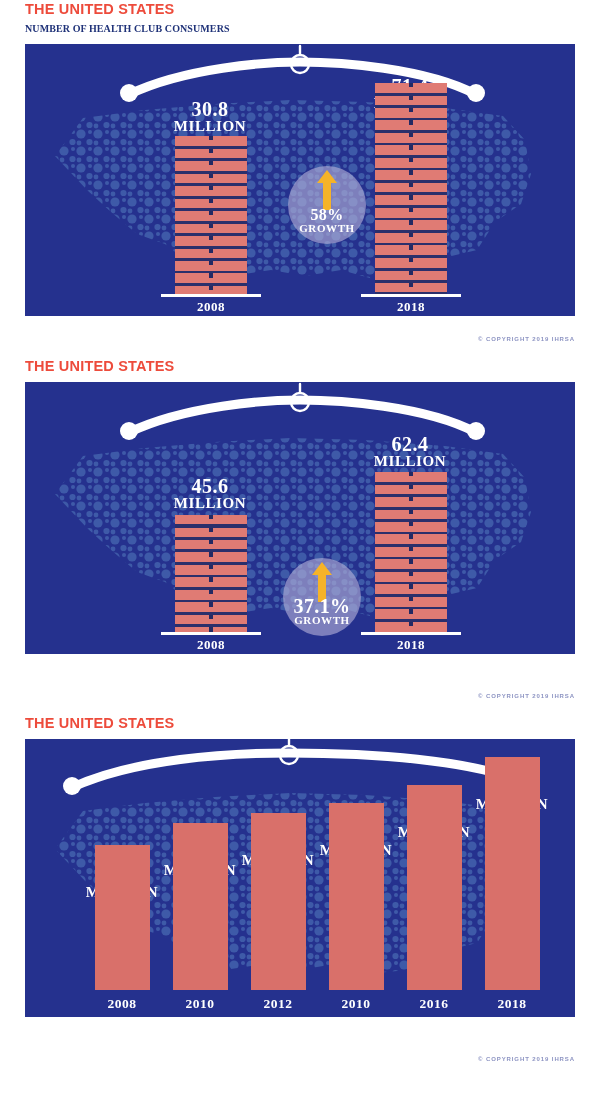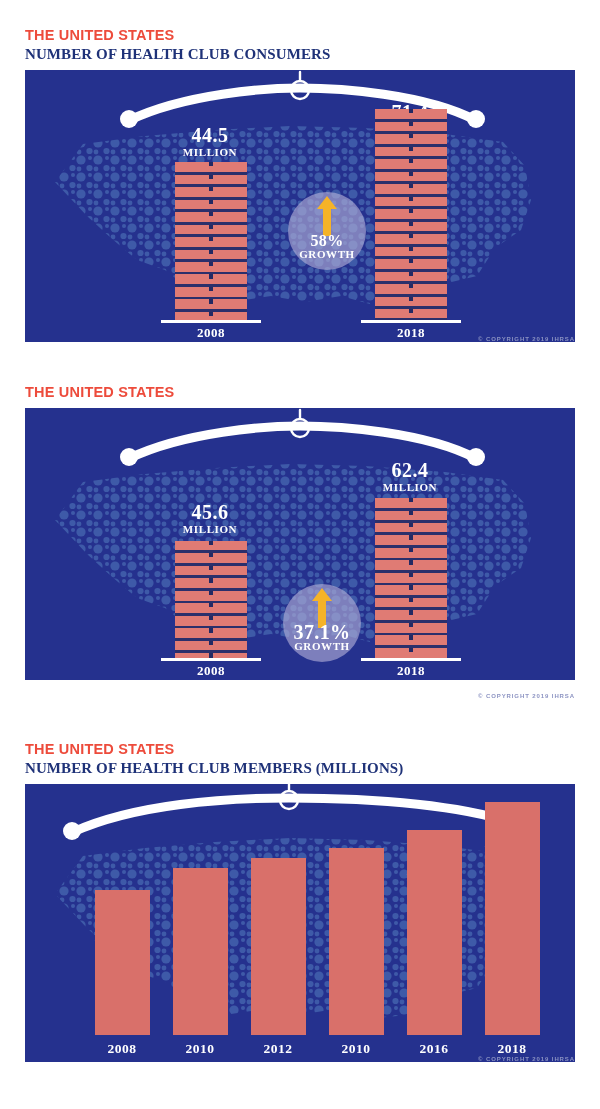--- a/index.html
+++ b/index.html
@@ -22,27 +22,26 @@
 
   .headings { padding-left: 25px; }
 
   .kicker {
     color: #ED4B3B;
     font-family: "Liberation Sans", sans-serif;
     font-weight: bold;
     font-size: 14.5px;
     letter-spacing: .2px;
     line-height: 18px;
-    margin-top: 26px;
   }
   .subhead {
     color: #1F3278;
     font-family: "Liberation Serif", serif;
     font-weight: bold;
-    font-size: 15px;
+    font-size: 10px;
     letter-spacing: .1px;
     line-height: 17px;
     margin-top: 2px;
   }
 
   
   .panel {
     position: relative;
     margin: 7px 0 0 25px;
     width: 550px;
@@ -101,21 +100,21 @@
     font-family: "Liberation Serif", serif;
   }
   .valbox .num {
     font-weight: bold;
     font-size: 20px;
     line-height: 21px;
     letter-spacing: .5px;
   }
   .valbox .unit {
     font-weight: bold;
-    font-size: 11px;
+    font-size: 15px;
     line-height: 12px;
     letter-spacing: .6px;
   }
 
   .yearlab {
     position: absolute;
     bottom: 1px;
     text-align: center;
     color: #ffffff;
     font-family: "Liberation Serif", serif;
@@ -222,21 +221,21 @@
           <circle cx="104" cy="49" r="9" fill="#ffffff"></circle>
           <circle cx="451" cy="49" r="9" fill="#ffffff"></circle>
           <circle cx="275" cy="20" r="9" fill="none" stroke="#ffffff" stroke-width="2.4"></circle>
           <path d="M275,2 L275,11" stroke="#ffffff" stroke-width="2.4" stroke-linecap="round"></path>
         </svg>
       </div>
 
       <div class="plot">
 
         <div class="valbox" style="left:130px; top:55px; width:110px;">
-          <div class="num">44.5</div>
+          <div class="num">30.8</div>
           <div class="unit">MILLION</div>
         </div>
         <div class="barcol" style="left:150px; width:72px; height:250px;">
           <div class="stackbar" style="height:158px;">
             <div class="dots"></div>
           </div>
         </div>
         <div class="baseline" style="left:136px; width:100px;"></div>
         <div class="yearlab" style="left:136px; width:100px;">2008</div>
 
@@ -343,21 +342,20 @@
         </div>
       </div>
     </div>
 
     <div class="copyright" style="top:336px;">© COPYRIGHT 2019 IHRSA</div>
   </div>
 
   <div class="section sec3">
     <div class="headings">
       <div class="kicker">THE UNITED STATES</div>
-      <div class="subhead">NUMBER OF HEALTH CLUB MEMBERS (MILLIONS)</div>
     </div>
 
     <div class="panel tall">
       <div class="dotmap">
         <svg viewBox="0 0 550 278" preserveAspectRatio="none">
           <defs>
             <pattern id="dots3" width="17" height="17" patternUnits="userSpaceOnUse">
               <circle cx="5" cy="5" r="4.6" fill="#3E5AA8"></circle>
               <circle cx="13.5" cy="13" r="3.1" fill="#3E5AA8"></circle>
               <circle cx="14" cy="3" r="2" fill="#3E5AA8"></circle>

